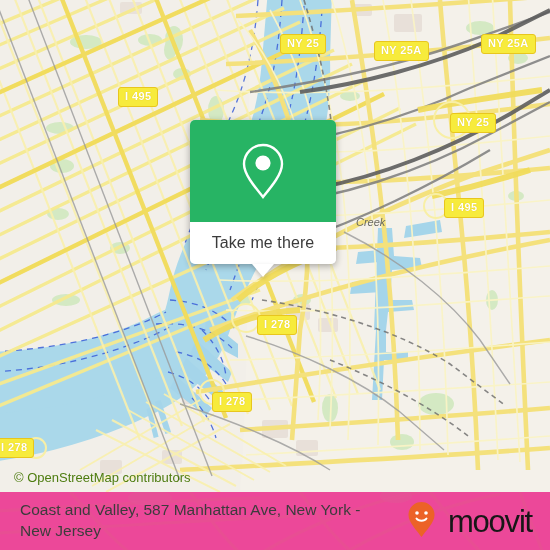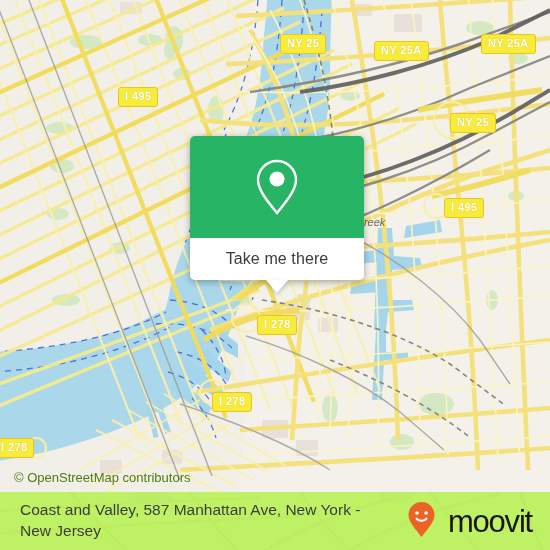--- a/index.html
+++ b/index.html
@@ -32,21 +32,21 @@
   .creek-label{
     position:absolute;
     font-size:11px;
     color:#6b6b63;
     font-style:italic;
     white-space:nowrap;
   }
 
   
   .card{
-    position:absolute;left:190px;top:136px;width:174px;
+    position:absolute;left:190px;top:120px;width:146px;
     border-radius:5px;
     box-shadow:0 2px 7px rgba(0,0,0,.33);
     overflow:visible;
   }
   .card-top{
     background:#27b464;
     height:102px;
     border-radius:5px 5px 0 0;
     display:flex;align-items:center;justify-content:center;
   }
@@ -72,21 +72,21 @@
   
   .attribution{
     position:absolute;left:14px;top:470px;
     font-size:13px;color:#4d7c0f;
     white-space:nowrap;
   }
 
   
   .footer{
     position:absolute;left:0;top:492px;width:550px;height:58px;
-    background:#bef264;
+    background:#ec4899;
     display:flex;align-items:center;
     overflow:hidden;
   }
   .footer-ghost{
     position:absolute;left:0;top:-492px;width:550px;height:550px;
     opacity:.07;pointer-events:none;
   }
   .footer-title{
     position:relative;
     margin-left:20px;width:375px;

